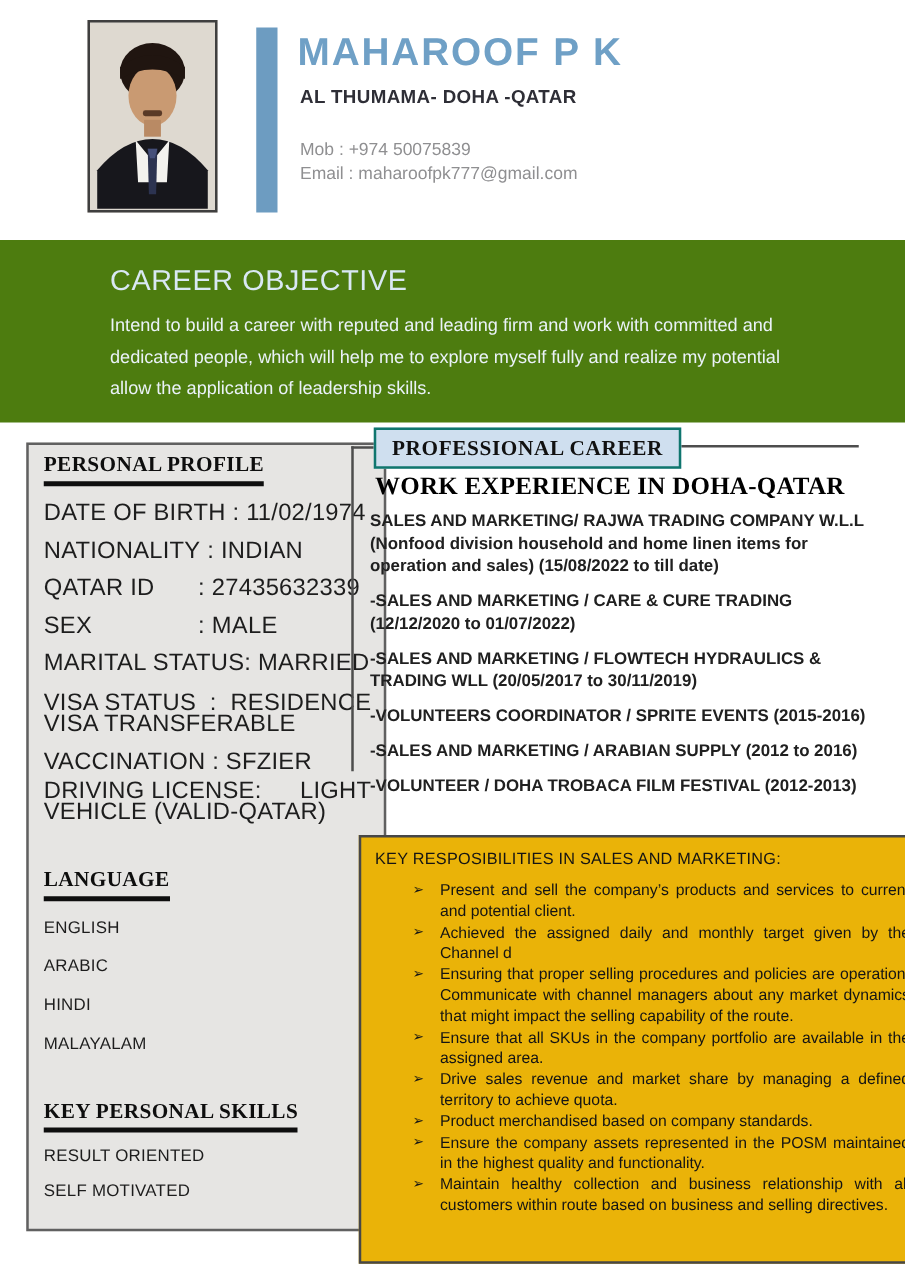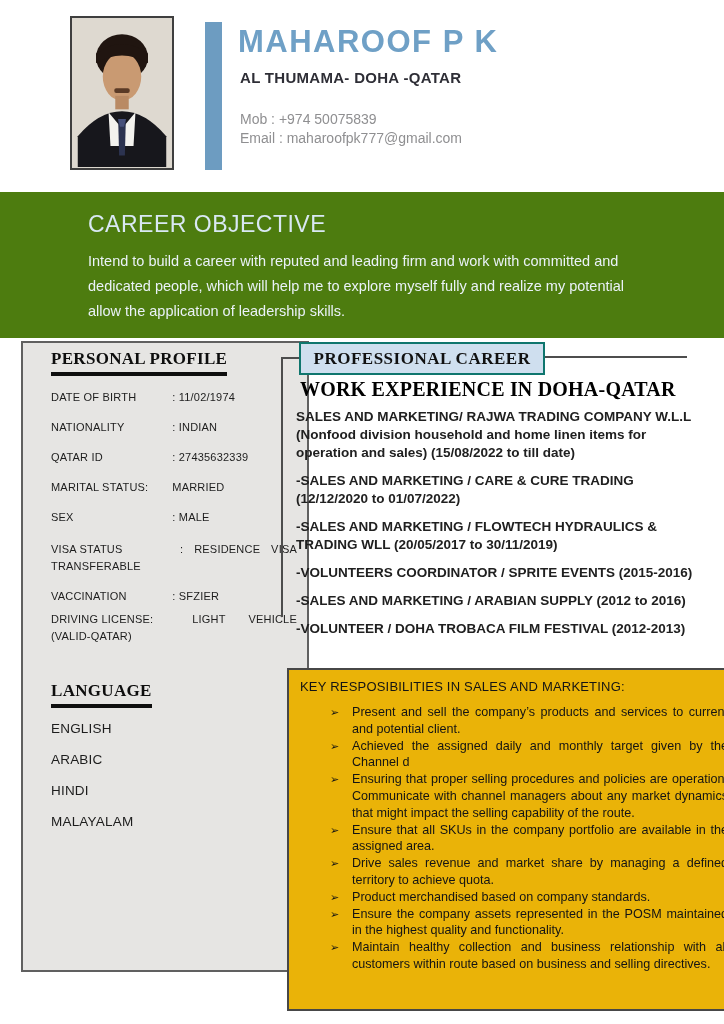--- a/index.html
+++ b/index.html
@@ -40,32 +40,32 @@
     position:absolute; left:88px; top:19px;
     font-size:23px; color:#d9e8f3; letter-spacing:0.5px;
   }
   .banner-body {
     position:absolute; left:88px; top:57px; width:562px;
     font-size:14.5px; line-height:25px; color:#eaf2f8;
   }
 
   
   .left-panel {
-    position:absolute; left:21px; top:341px; width:288px; height:631px;
+    position:absolute; left:21px; top:354px; width:288px; height:631px;
     background:#e6e5e3; border:2px solid #606060; box-sizing:border-box;
-    padding:6px 10px 0 28px;
+    padding:6px 10px 0 12px;
   }
   .section-title {
     font-family:"Liberation Serif", serif; font-weight:700; font-size:17px;
     color:#0e0e0e; display:inline-block; border-bottom:4px solid #0e0e0e;
     padding-bottom:3px; letter-spacing:0.3px;
   }
   .pp-rows { margin-top:13px; }
   .pp-row {
-    font-size:11px; line-height:17px; margin-bottom:13px; color:#1d1d1d;
+    font-size:19px; line-height:17px; margin-bottom:13px; color:#1d1d1d;
     text-align:justify; letter-spacing:0.2px;
   }
   .pp-row .pp-label { display:inline-block; min-width:118px; }
   .pp-row:nth-of-type(6) { margin-top:15px; }
   .pp-row:nth-of-type(7) { margin-bottom:6px; }
   .side-section { margin-top:36px; }
   .side-list { margin-top:12px; }
   .side-item { font-size:13.5px; line-height:17px; margin-bottom:14px; color:#1d1d1d; letter-spacing:0.2px; }
   .skills .side-list { margin-top:10px; }
   .skills .side-item { margin-bottom:11px; }
@@ -146,27 +146,27 @@
           <span class="pp-label">NATIONALITY</span>
           <span class="pp-value">: INDIAN</span>
         </div>
 
         <div class="pp-row">
           <span class="pp-label">QATAR ID</span>
           <span class="pp-value">: 27435632339</span>
         </div>
 
         <div class="pp-row">
+          <span class="pp-label">SEX</span>
+          <span class="pp-value">: MALE</span>
+        </div>
+
+        <div class="pp-row">
           <span class="pp-label">MARITAL STATUS:</span>
           <span class="pp-value">MARRIED</span>
-        </div>
-
-        <div class="pp-row">
-          <span class="pp-label">SEX</span>
-          <span class="pp-value">: MALE</span>
         </div>
 
         <div class="pp-row">
           <span class="pp-label">VISA STATUS</span>
           <span class="pp-value">: RESIDENCE VISA TRANSFERABLE</span>
         </div>
 
         <div class="pp-row">
           <span class="pp-label">VACCINATION</span>
           <span class="pp-value">: SFZIER</span>
@@ -185,20 +185,29 @@
           <div class="side-item">ENGLISH</div>
 
           <div class="side-item">ARABIC</div>
 
           <div class="side-item">HINDI</div>
 
           <div class="side-item">MALAYALAM</div>
         </div>
     </div>
 
+    <div class="side-section skills">
+      <span class="section-title">KEY PERSONAL SKILLS</span>
+      <div class="side-list">
+
+          <div class="side-item">RESULT ORIENTED</div>
+
+          <div class="side-item">SELF MOTIVATED</div>
+        </div>
+    </div>
   </div>
 
   <div class="pc-connector-h-left"></div>
   <div class="pc-connector-v"></div>
   <div class="pc-connector-h-right"></div>
   <div class="pc-box">PROFESSIONAL CAREER</div>
   <div class="work-title">WORK EXPERIENCE IN DOHA-QATAR</div>
 
   <div class="jobs">
 

